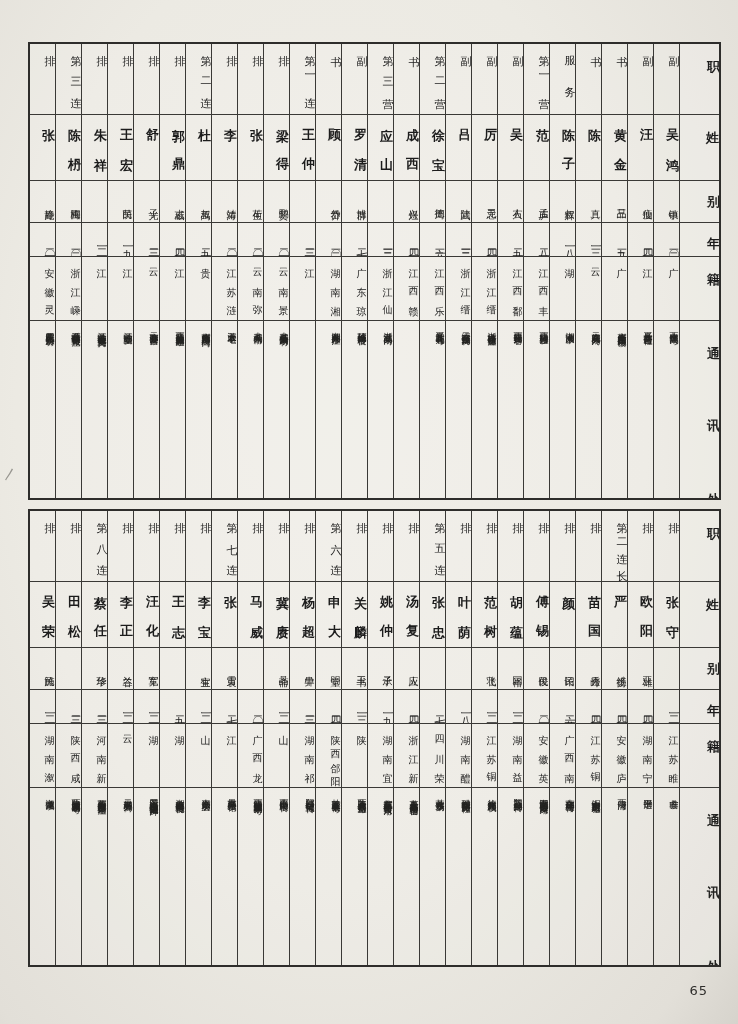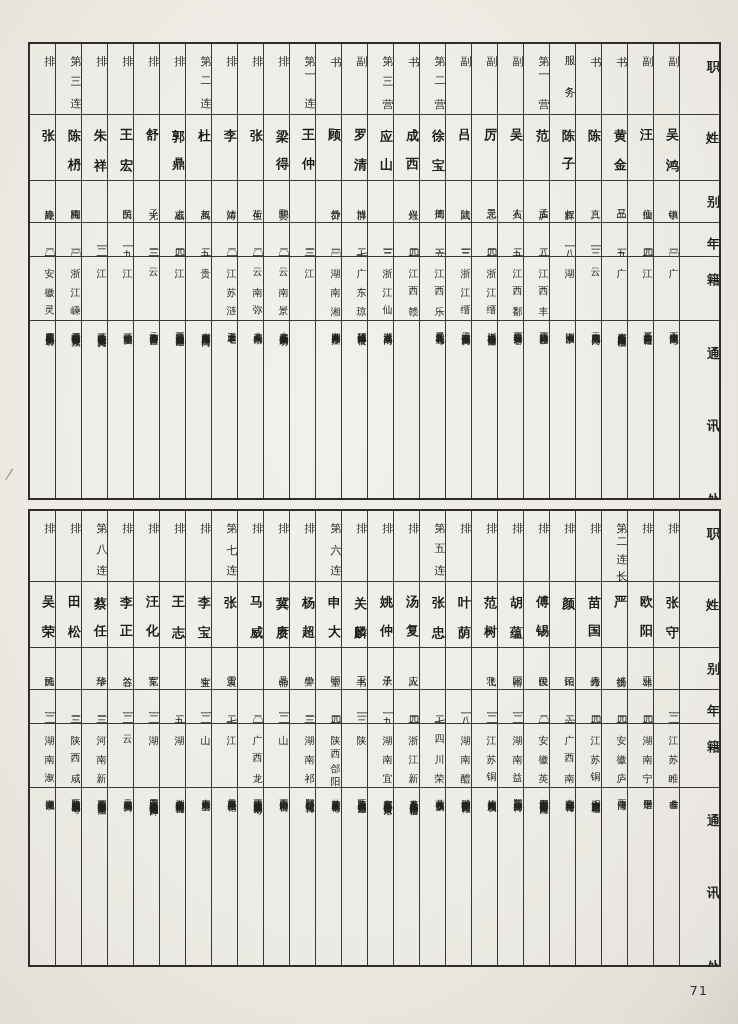--- a/index.html
+++ b/index.html
@@ -510,14 +510,14 @@
           <div class="cell pos">排长</div>
           <div class="cell name">吴荣光</div>
           <div class="cell alias">施民</div>
           <div class="cell age">二一</div>
           <div class="cell origin">湖南溆浦</div>
           <div class="cell addr">溆浦龙潭镇</div>
         </div>
       </div>
   </div>
   <span class="margin-mark">〳</span>
-  <div class="page-number">71</div>
+  <div class="page-number">65</div>
 </div>
 
 </body></html>

